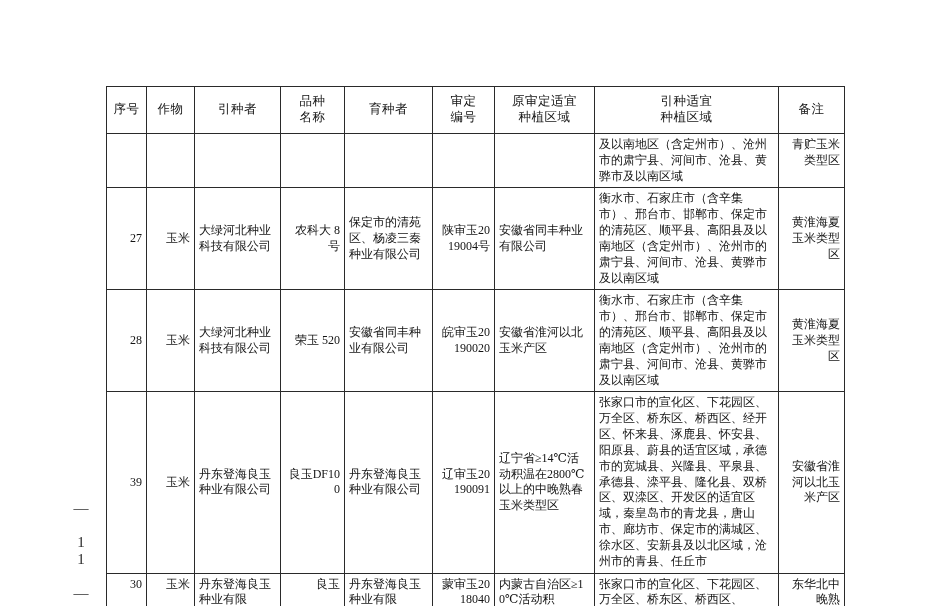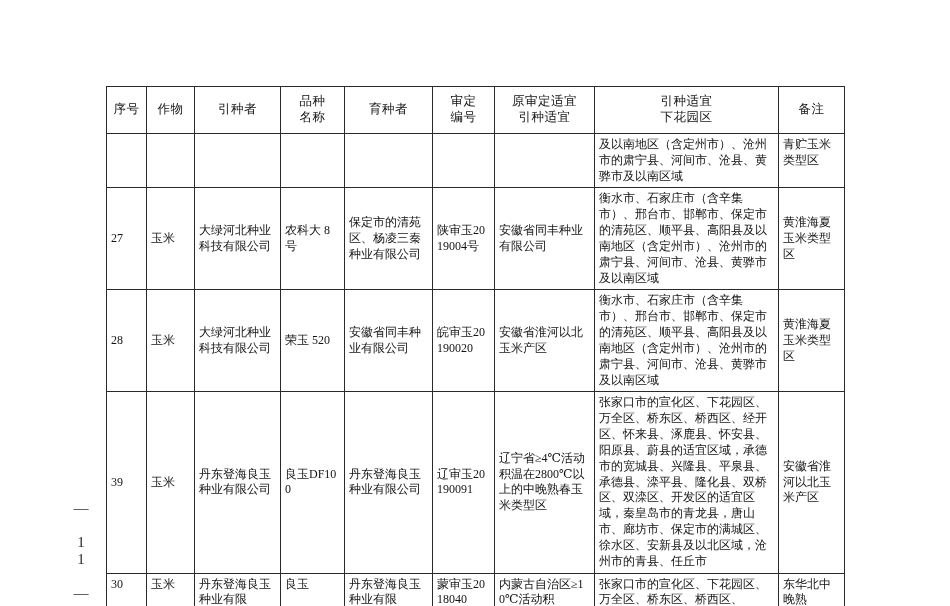--- a/index.html
+++ b/index.html
@@ -58,27 +58,27 @@
     font-weight: normal;
   }
   thead th {
     text-align: center;
     font-size: 12.5px;
     letter-spacing: 0.5px;
     padding: 6px 3px;
     height: 40px;
   }
   td.c-num, td.c-crop {
-    text-align: left;
+    text-align: right;
   }
   td.c-intro, td.c-name, td.c-breeder, td.c-code, td.c-origarea, td.c-area, td.c-remark {
     text-align: left;
   }
   td.c-name, td.c-code, td.c-remark {
-    text-align: left;
+    text-align: right;
   }
   tr.row-clipped-top td {
     border-top: none;
     vertical-align: top;
   }
   tr.row-clipped-bottom td {
     border-bottom: none;
     vertical-align: top;
   }
   .cell-text {
@@ -136,25 +136,25 @@
             </th>
           <th>
               <span class="hdr-two-line cell-text">育种者</span>
             </th>
           <th>
               <span class="hdr-two-line cell-text">审定
 编号</span>
             </th>
           <th>
               <span class="hdr-two-line cell-text">原审定适宜
-引种适宜</span>
+种植区域</span>
             </th>
           <th>
               <span class="hdr-two-line cell-text">引种适宜
-下花园区</span>
+种植区域</span>
             </th>
           <th>
               <span class="hdr-two-line cell-text">备注</span>
             </th>
         </tr>
       </thead>
       <tbody>
 
         <tr class="row-clipped-top">
           <td class="c-num"></td>
@@ -192,21 +192,21 @@
           <td class="c-remark">黄淮海夏玉米类型区</td>
         </tr>
 
         <tr>
           <td class="c-num">39</td>
           <td class="c-crop">玉米</td>
           <td class="c-intro">丹东登海良玉种业有限公司</td>
           <td class="c-name">良玉DF100</td>
           <td class="c-breeder">丹东登海良玉种业有限公司</td>
           <td class="c-code">辽审玉20190091</td>
-          <td class="c-origarea">辽宁省≥4℃活动积温在2800℃以上的中晚熟春玉米类型区</td>
+          <td class="c-origarea">辽宁省≥14℃活动积温在2800℃以上的中晚熟春玉米类型区</td>
           <td class="c-area">张家口市的宣化区、下花园区、万全区、桥东区、桥西区、经开区、怀来县、涿鹿县、怀安县、阳原县、蔚县的适宜区域，承德市的宽城县、兴隆县、平泉县、承德县、滦平县、隆化县、双桥区、双滦区、开发区的适宜区域，秦皇岛市的青龙县，唐山市、廊坊市、保定市的满城区、徐水区、安新县及以北区域，沧州市的青县、任丘市</td>
           <td class="c-remark">安徽省淮河以北玉米产区</td>
         </tr>
 
         <tr class="row-clipped-bottom">
           <td class="c-num">30</td>
           <td class="c-crop">玉米</td>
           <td class="c-intro">丹东登海良玉种业有限</td>
           <td class="c-name">良玉</td>
           <td class="c-breeder">丹东登海良玉种业有限</td>

